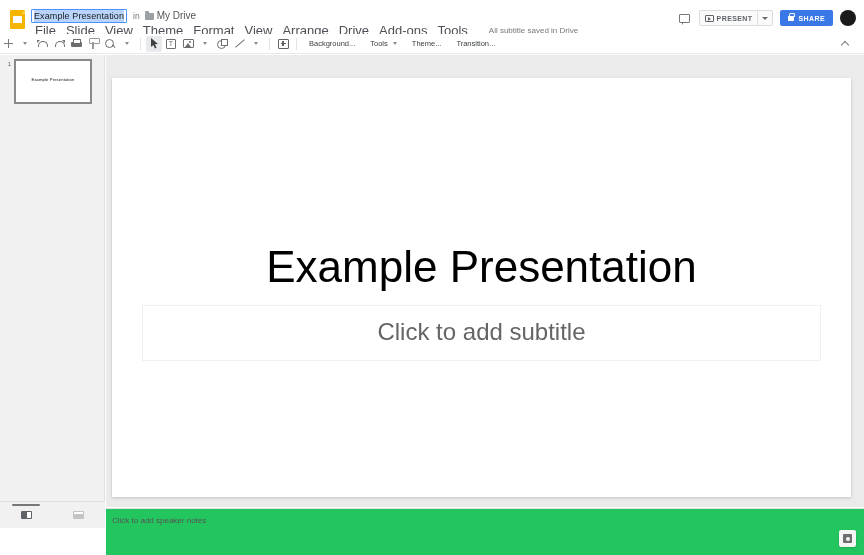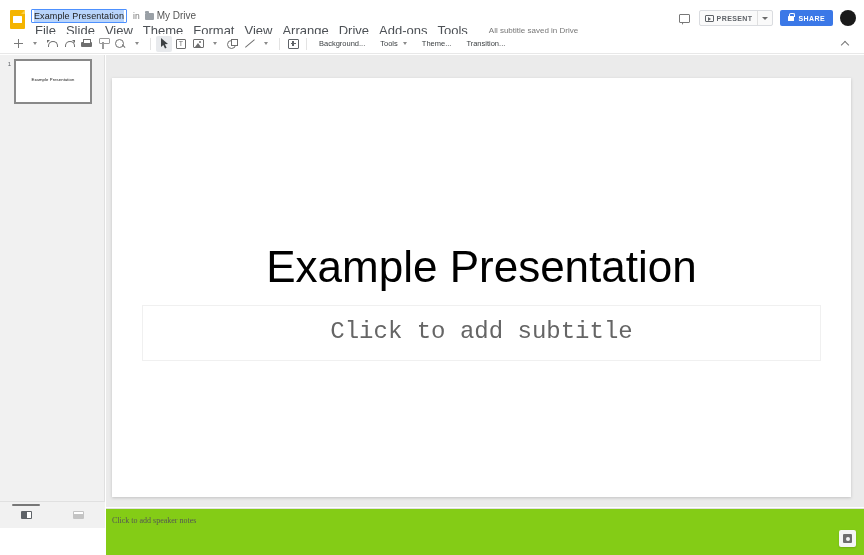--- a/index.html
+++ b/index.html
@@ -201,21 +201,21 @@
   }
 
   
   .toolbar {
     position: absolute; left: 0; top: 34px;
     width: 864px; height: 20px;
     background: #ffffff;
     border-bottom: 1px solid #e8e8e8;
     display: flex; align-items: center;
   }
-  .tb-items { display: flex; align-items: center; padding-left: 10px; gap: 1px; }
+  .tb-items { display: flex; align-items: center; padding-left: 0; gap: 1px; }
   .tb-btn {
     height: 16px; min-width: 16px;
     display: flex; align-items: center; justify-content: center;
     border-radius: 2px;
     cursor: pointer;
     color: #5f6368;
     padding: 0 2px;
   }
   .tb-btn.active { background: #e8eaed; }
   .tb-sep { width: 1px; height: 12px; background: #e3e3e3; margin: 0 4px; }
@@ -440,38 +440,36 @@
     color: #000000;
     line-height: 1.1;
     white-space: nowrap;
     overflow: hidden;
   }
   .subtitle-box {
     position: absolute;
     left: 30px; right: 30px;
     top: 227px; height: 56px;
     border: 1px solid #f0f0f0;
-    font-family: Liberation Mono, monospace;
   }
   .subtitle-text {
     position: absolute;
     left: 0; right: 0; top: 12px;
     text-align: center;
     font-size: 24px;
     color: #656565;
     line-height: 1.2;
   }
 
   
   .notes-pane {
     position: absolute; left: 106px; top: 508px;
     width: 758px; height: 47px;
-    background: #84cc16;
+    background: #22c55e;
     border-top: 1px solid #e0e0e0;
-    font-family: Liberation Serif, serif;
   }
   .notes-placeholder {
     position: absolute; left: 6px; top: 7px;
     font-size: 8px; color: #555555;
   }
   .explore-btn {
     position: absolute; right: 8px; bottom: 8px;
     width: 17px; height: 17px;
     background: #f5f5f5;
     border-radius: 2px;

